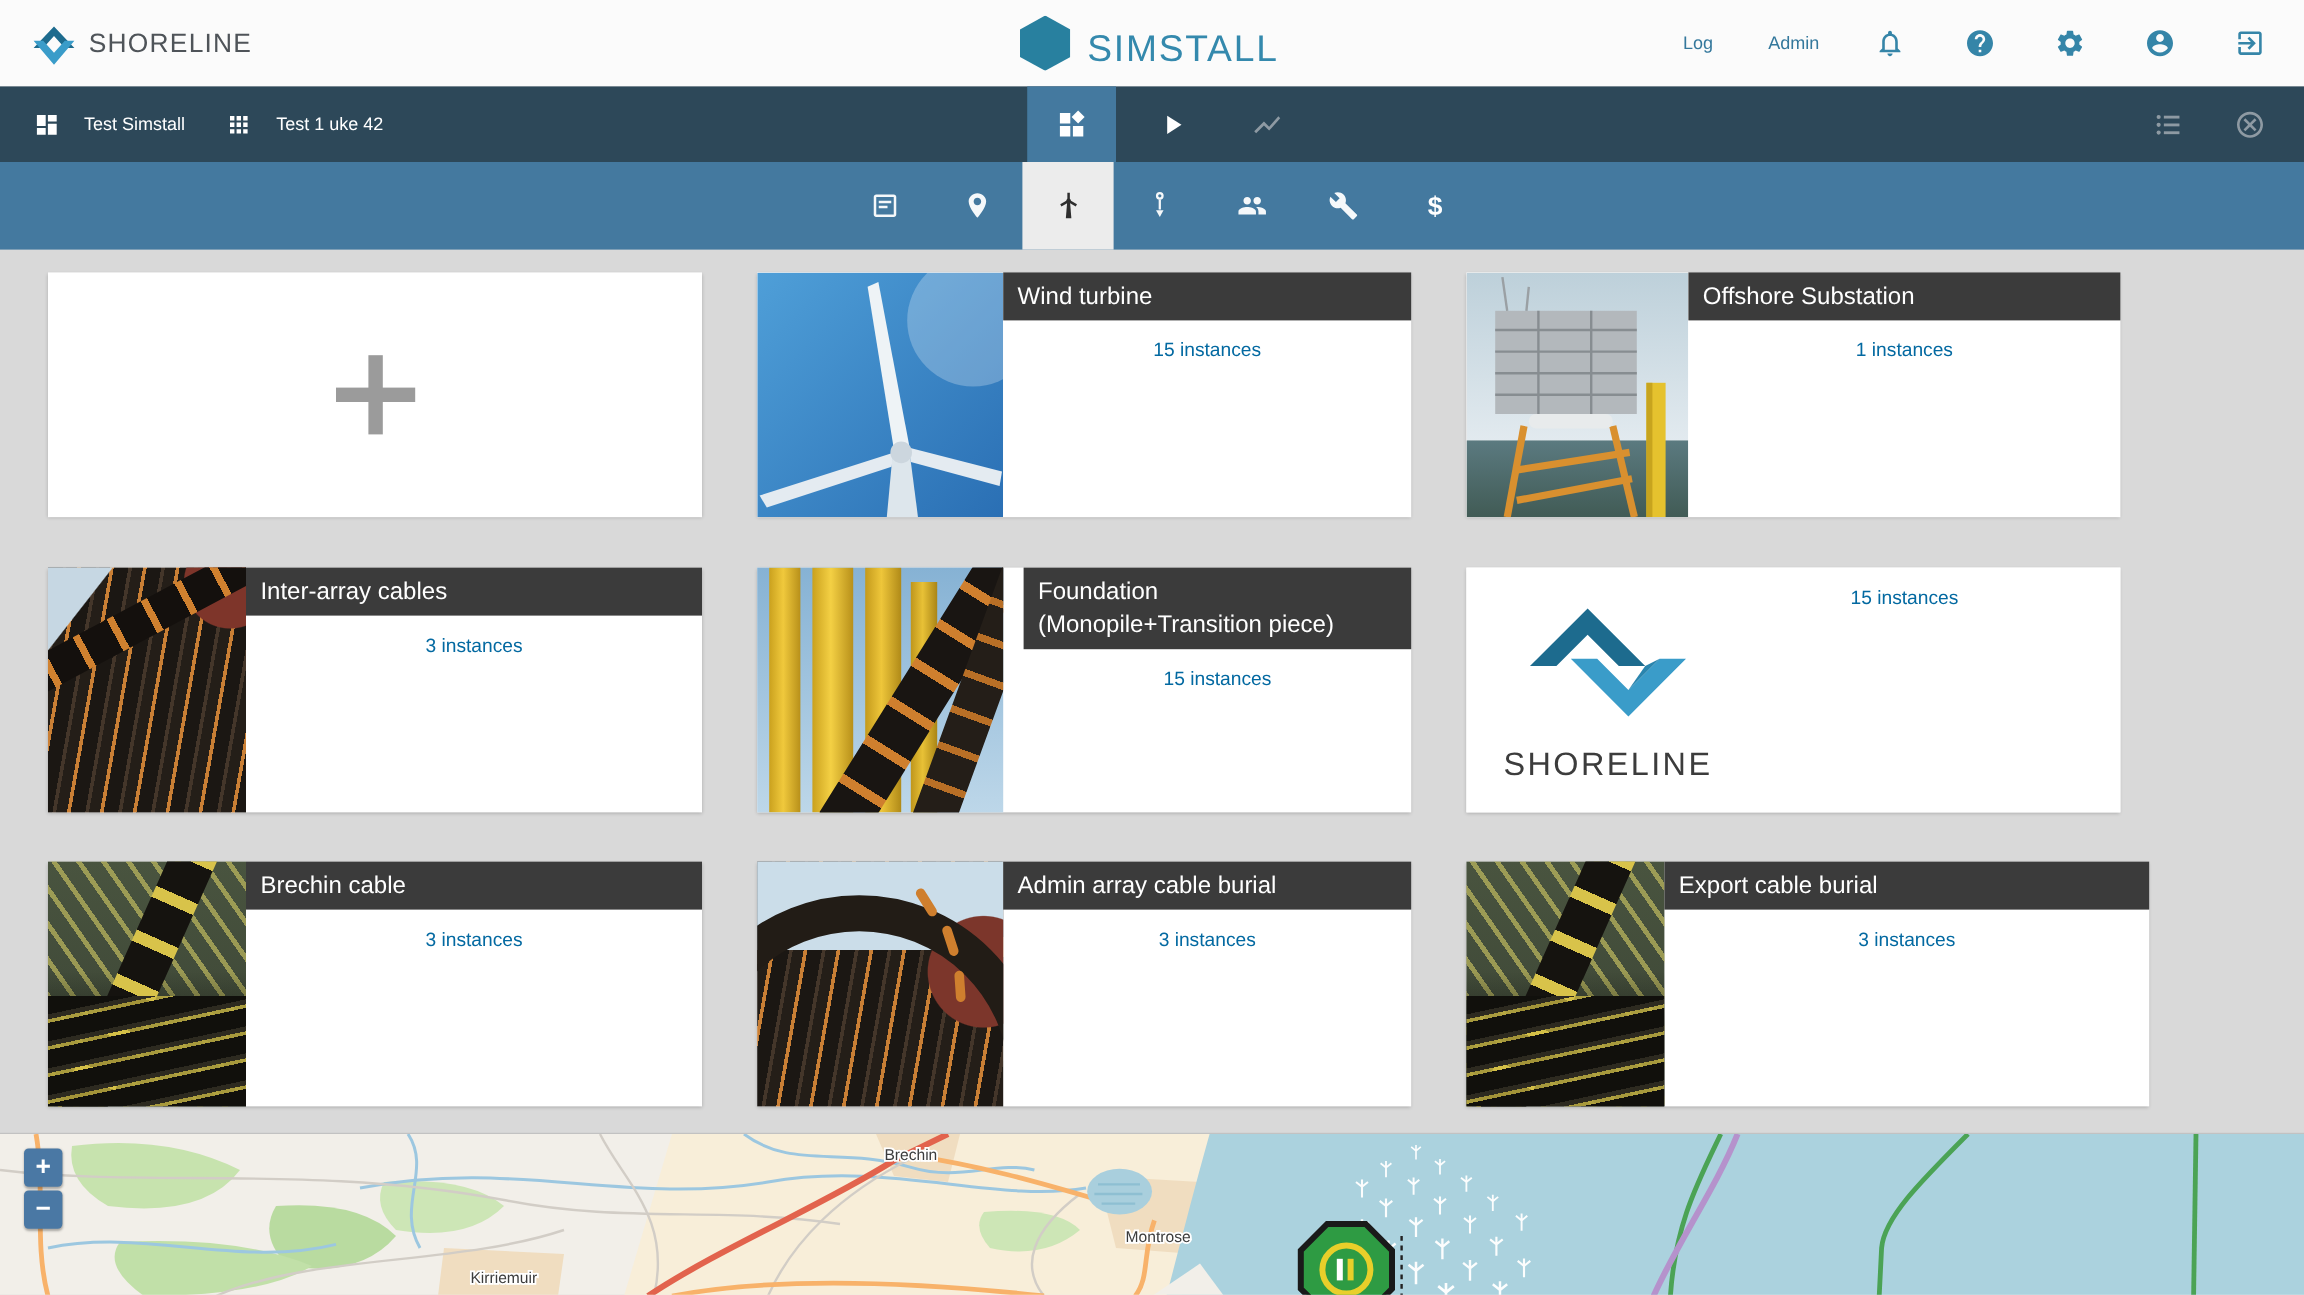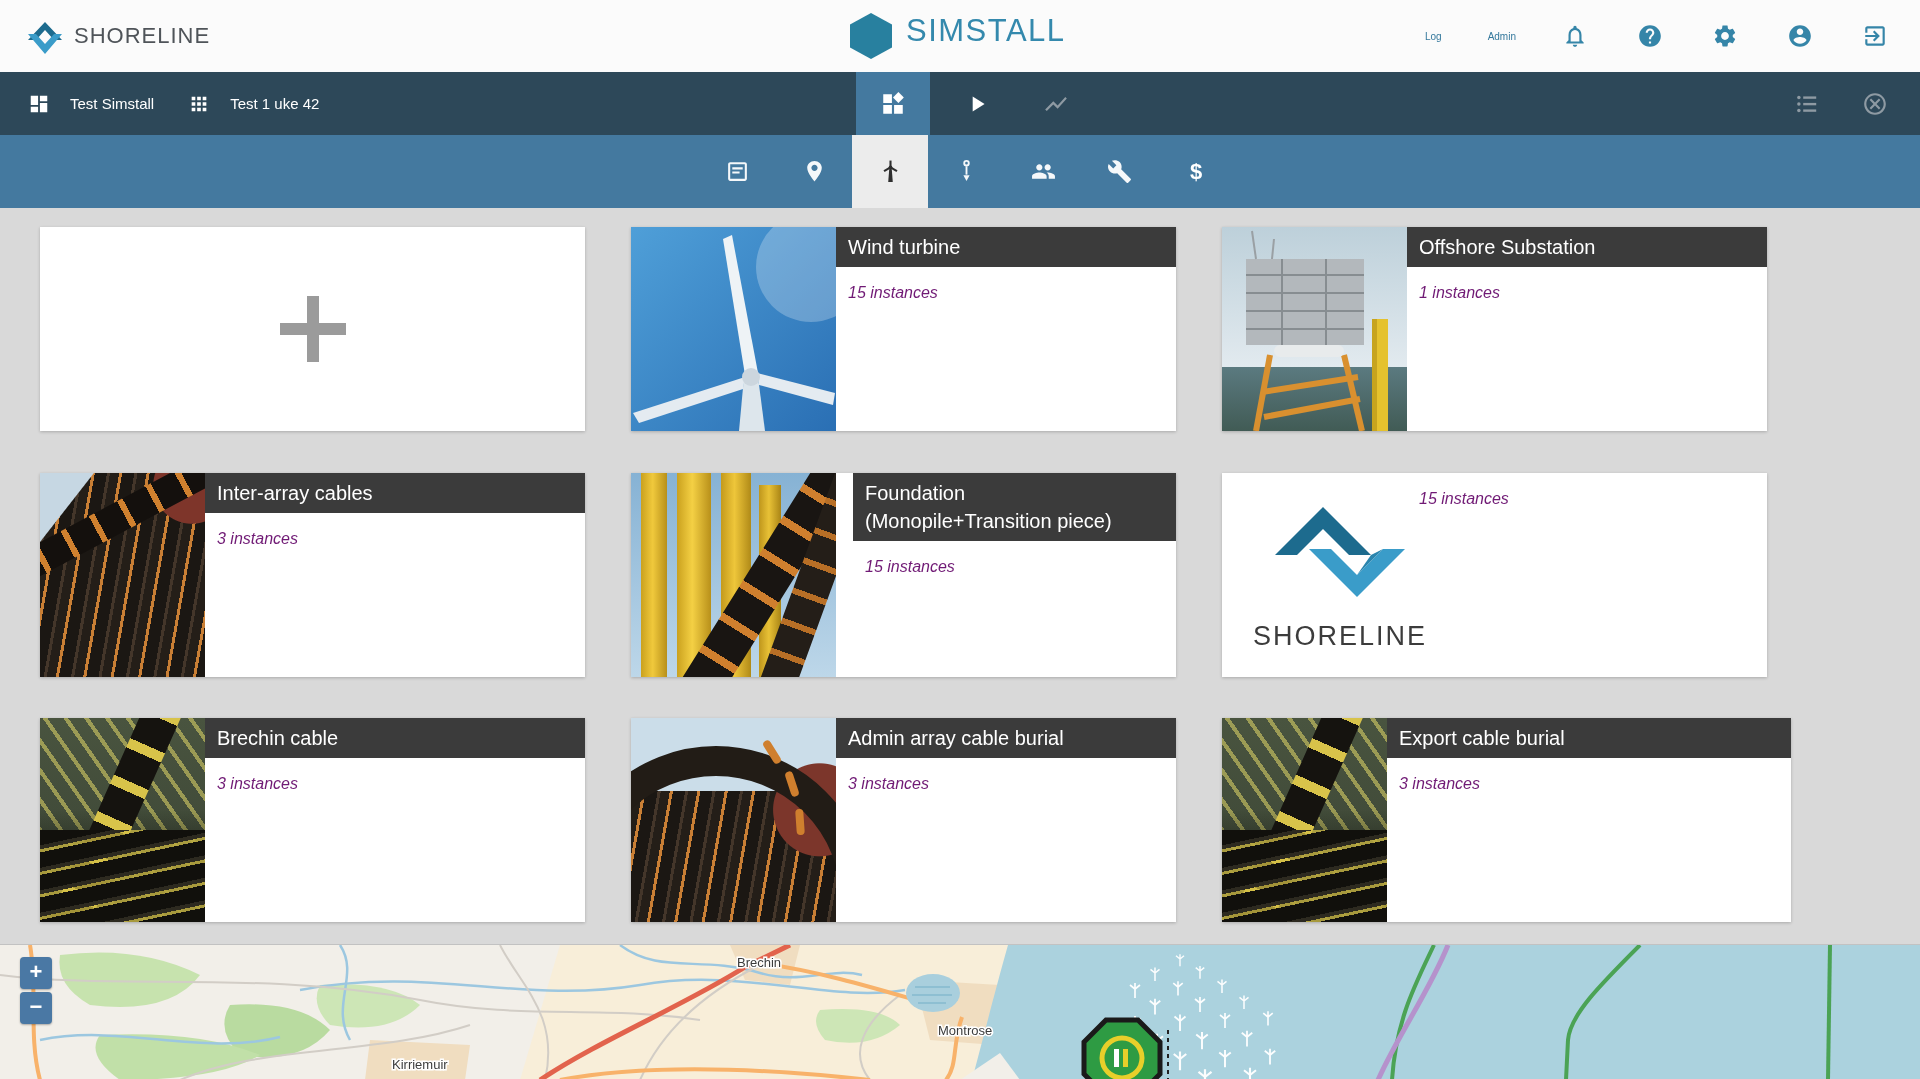--- a/index.html
+++ b/index.html
@@ -5,25 +5,25 @@
   html,body{margin:0;padding:0;}
   body{
     width:1920px;height:1079px;overflow:hidden;position:relative;
     background:#d9d9d9;font-family:"Liberation Sans",sans-serif;
     -webkit-font-smoothing:antialiased;
   }
   
   .app-header{position:absolute;left:0;top:0;width:1920px;height:72px;background:#fbfbfb;border-bottom:1px solid #e3e3e3;}
   .brand{position:absolute;left:24px;top:14px;display:flex;align-items:center;}
   .brand-text{font-size:22px;color:#4f5459;letter-spacing:1px;font-weight:500;margin-left:4px;}
-  .center-logo{position:absolute;left:850px;top:13px;display:flex;align-items:flex-start;}
+  .center-logo{position:absolute;left:850px;top:13px;display:flex;align-items:flex-end;}
   .hexagon{width:42px;height:46px;background:#28809f;clip-path:polygon(50% 0,100% 25%,100% 75%,50% 100%,0 75%,0 25%);}
   .app-title{font-size:31px;color:#3489ad;font-weight:500;letter-spacing:1.5px;margin-left:14px;}
   .top-nav{position:absolute;right:0;top:0;height:72px;display:flex;align-items:center;}
-  .nav-link{color:#34789c;font-size:10px;font-weight:500;cursor:pointer;margin-right:46px;}
+  .nav-link{color:#34789c;font-size:15px;font-weight:500;cursor:pointer;margin-right:46px;}
   .nav-icon{width:26px;height:26px;margin-right:49px;cursor:pointer;}
   .nav-icon svg{width:26px;height:26px;fill:#3585a8;}
   
   .toolbar{position:absolute;left:0;top:72px;width:1920px;height:63px;background:#2d4859;color:#fff;}
   .tb-left{position:absolute;left:28px;top:0;height:63px;display:flex;align-items:center;}
   .tb-icon{width:22px;height:22px;}
   .tb-icon svg{width:22px;height:22px;fill:#fff;}
   .tb-label{font-size:15px;color:#fff;margin:0 34px 0 20px;}
   .tb-tab{position:absolute;top:0;height:63px;width:74px;display:flex;align-items:center;justify-content:center;cursor:pointer;}
   .tb-tab.active{background:#44799f;}
@@ -37,21 +37,21 @@
   .sub-tab{position:absolute;top:0;height:73px;width:76px;display:flex;align-items:center;justify-content:center;cursor:pointer;}
   .sub-tab svg{width:25px;height:25px;fill:#fff;opacity:.95;}
   .sub-tab.active{background:#ececec;}
   .sub-tab.active svg{fill:#2e2e2e;opacity:1;}
   .dollar{color:#fff;font-size:22px;font-weight:bold;}
   
   .card{position:absolute;width:545px;height:204px;background:#fff;box-shadow:0 1px 3px rgba(0,0,0,.22);cursor:pointer;}
   .card-img{position:absolute;left:0;top:0;height:204px;overflow:hidden;}
   .card-body{position:absolute;top:0;right:0;bottom:0;}
   .card-head{background:#3b3b3b;color:#fff;font-size:20px;line-height:28px;padding:6px 12px;}
-  .instances{font-style:italic;font-size:16px;color:#701a75;margin:17px 12px;}
+  .instances{font-size:16px;color:#0369a1;margin:17px 12px;text-align:center;}
   .plus{position:absolute;left:50%;top:50%;width:66px;height:66px;transform:translate(-50%,-50%);}
   .plus::before,.plus::after{content:"";position:absolute;background:#9b9b9b;}
   .plus::before{left:27px;top:0;width:12px;height:66px;}
   .plus::after{left:0;top:27px;width:66px;height:12px;}
   
   .img-turbine{width:205px;}
   .img-substation{width:185px;}
   .img-cables,.img-burial{width:165px;}
   .img-cables2{width:205px;}
   .img-monopiles{width:205px;}

